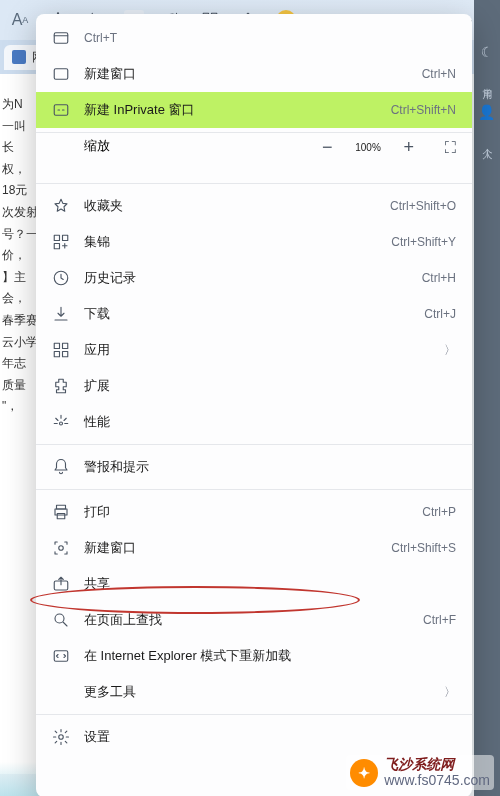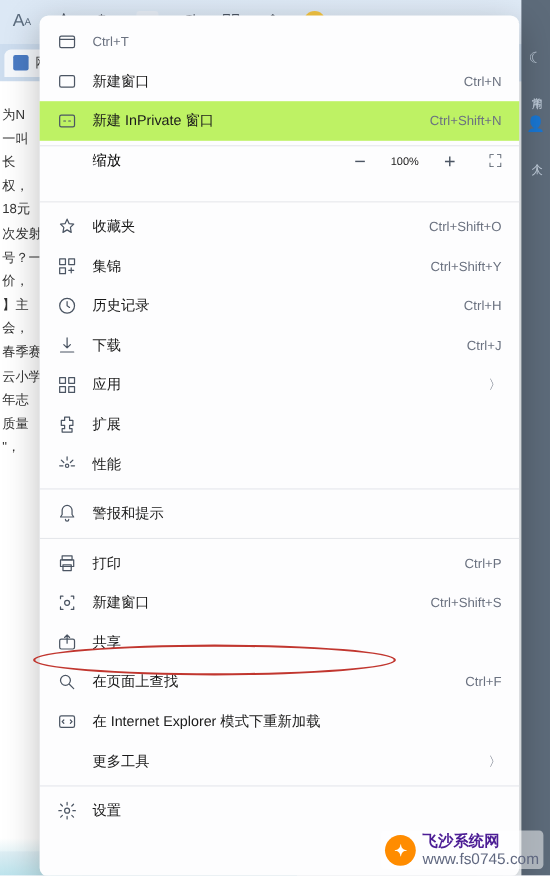--- a/index.html
+++ b/index.html
@@ -27,21 +27,21 @@
 .zoom-row .zlabel{flex:1}
 .zoom-row .zctl{display:flex;align-items:center;gap:18px;color:#1a1a1a}
 .zoom-row .zbtn{width:20px;text-align:center;font-size:18px;color:#4b5563;cursor:pointer}
 .zoom-row .zval{font-size:10px}
 .zoom-row .zfull{font-size:16px;color:#4b5563;margin-left:8px}
 .star{color:#2b6cb0;fill:#2b6cb0}
 .ellipse{position:absolute;left:30px;top:586px;width:330px;height:28px;border:2px solid #c1362f;border-radius:50%/50%;z-index:11;pointer-events:none}
 .watermark{position:absolute;right:6px;bottom:6px;z-index:20;display:flex;align-items:center;gap:6px;background:rgba(255,255,255,0.5);padding:2px 4px;border-radius:4px}
 .wm-logo{width:28px;height:28px;background:#ff8c00;border-radius:50%;display:flex;align-items:center;justify-content:center;color:#fff;font-size:14px;font-weight:bold}
 .wm-txt{display:flex;flex-direction:column;line-height:1.1}
-.wm-txt .t1{font-size:14px;color:#4c1d95;font-weight:bold;}
+.wm-txt .t1{font-size:14px;color:#7f1d1d;font-weight:bold;font-style:italic}
 .wm-txt .t2{font-size:14px;color:#606880}
 .bottom-glow{position:absolute;left:0;bottom:0;width:270px;height:34px;background:linear-gradient(to top,#bce3ec,transparent)}
 svg{width:18px;height:18px;stroke:#4b5563;stroke-width:1.5;fill:none;stroke-linecap:round;stroke-linejoin:round}
 </style>
 </head>
 <body>
 
 <div class="toolbar">
   <span class="ico">A<sup style="font-size:9px">A</sup></span>
   <span class="ico star">

